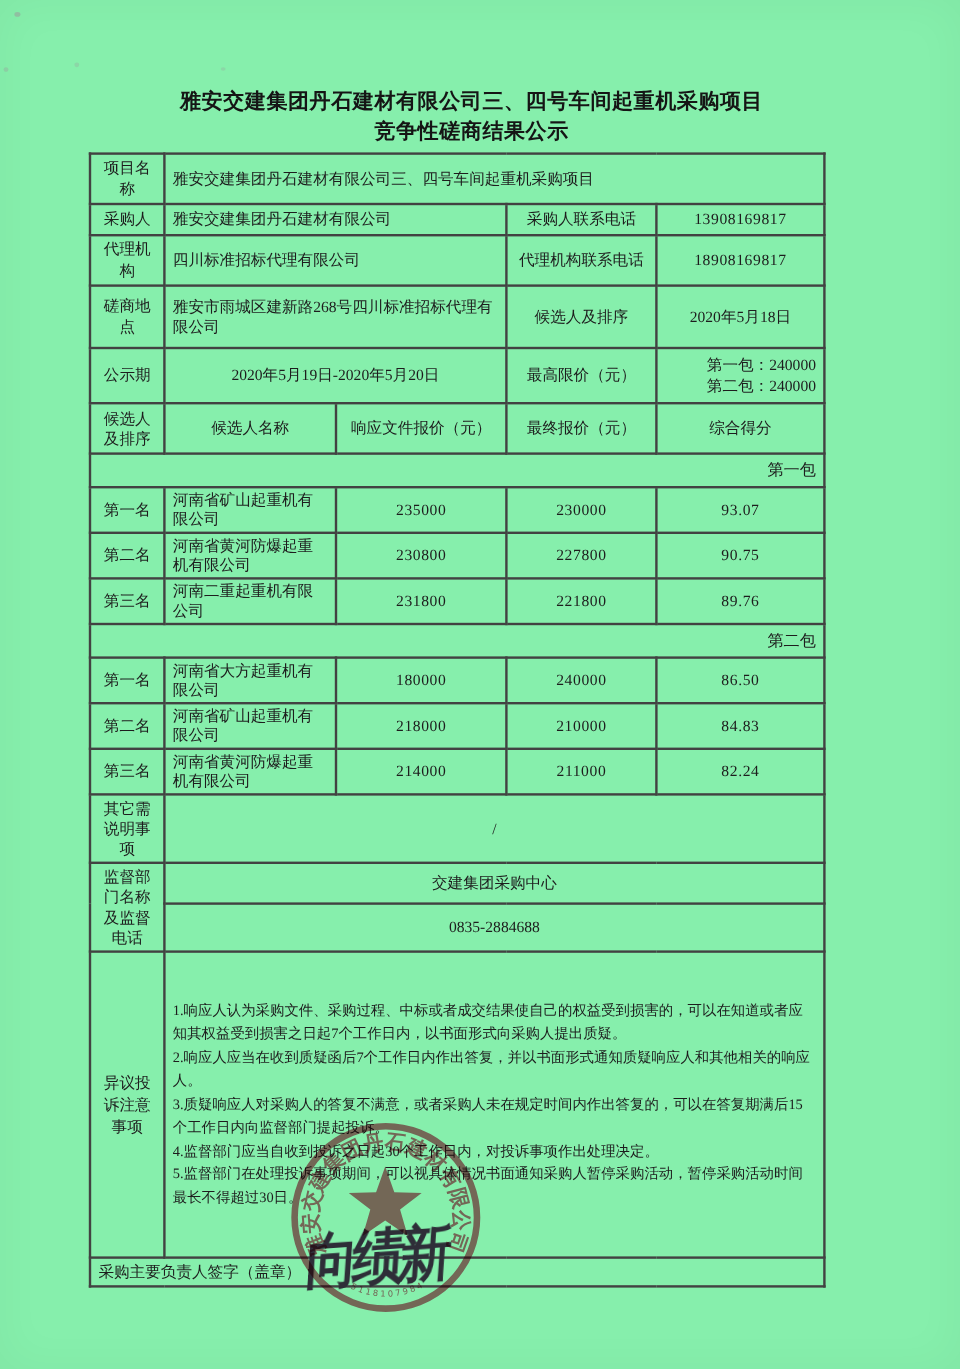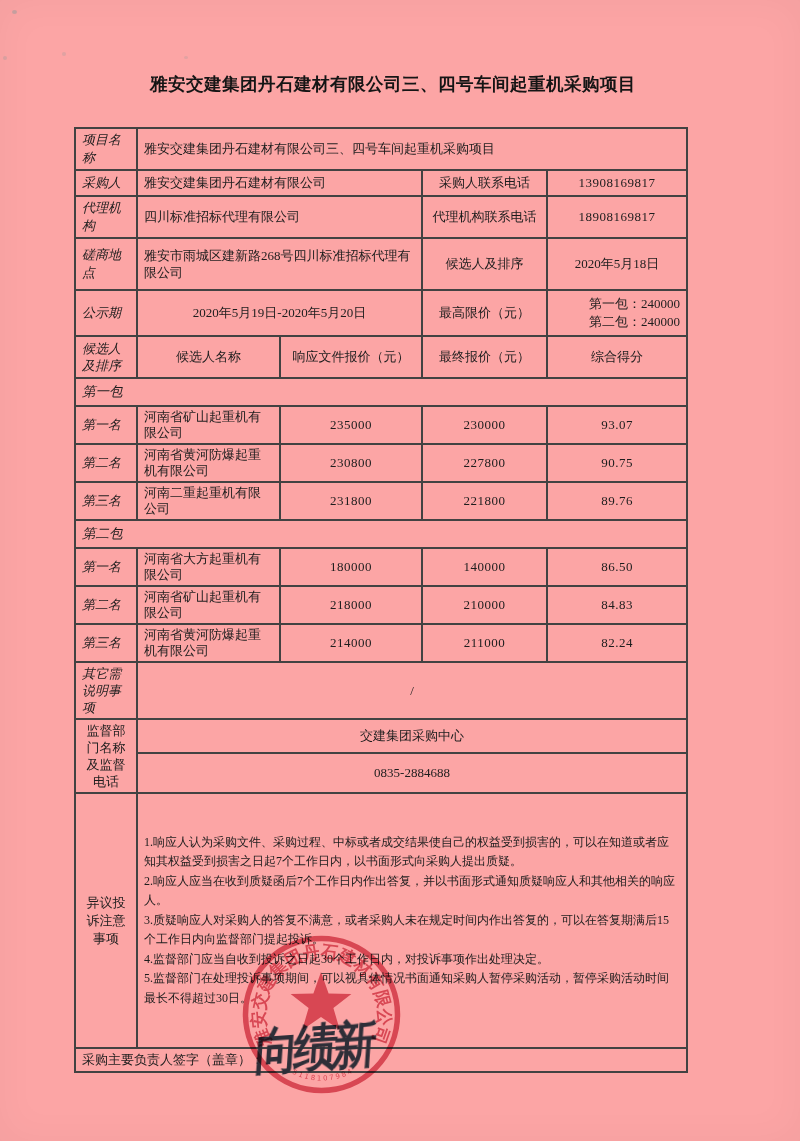--- a/index.html
+++ b/index.html
@@ -1,18 +1,18 @@
 <!DOCTYPE html>
 <html><head>
 <meta charset="utf-8">
 <style>
   html,body{margin:0;padding:0;}
   .page{
     position:relative;width:800px;height:1141px;
-    background:#fca5a5;
+    background:#86efac;
     font-family:"Liberation Serif","DejaVu Serif",serif;
     color:#1d1d1d;overflow:hidden;
     box-shadow:inset 0 0 40px rgba(0,0,0,0.04);
   }
   .speck{position:absolute;background:#9a9a9a;border-radius:50%;opacity:.55;}
   .s1{left:12px;top:10px;width:5px;height:4px;}
   .s2{left:3px;top:56px;width:4px;height:4px;opacity:.35;}
   .s3{left:62px;top:52px;width:4px;height:4px;opacity:.3;}
   .s4{left:184px;top:56px;width:4px;height:3px;opacity:.28;}
 
@@ -25,27 +25,27 @@
   table.doc-table{
     position:absolute;left:74px;top:127px;width:612px;
     border-collapse:collapse;table-layout:fixed;
     font-size:13px;color:#1d1d1d;
   }
   .doc-table td{
     border:2px solid #424242;
     padding:2px 6px;vertical-align:middle;
     overflow:hidden;
   }
-  .lbl{text-align:left;font-style:italic;}
+  .lbl{text-align:center;}
   .lblc{text-align:center;border-radius:20px;}
   .left{text-align:left;}
   .center{text-align:center;}
   .num{text-align:center;letter-spacing:0.5px;}
   .price-cell div{line-height:18px;text-align:right;padding-left:2px;}
-  .pkg{text-align:left;font-size:13.5px;font-style:italic;}
+  .pkg{text-align:right;font-size:13.5px;}
   .objection-cell{padding:10px 12px 10px 10px;vertical-align:middle;}
   .obj-line{line-height:19.5px;font-size:12px;text-align:left;}
   .sig-cell{padding-left:6px;font-size:13px;}
 
   
   .stamp{
     position:absolute;left:239px;top:932px;width:165px;height:165px;
     mix-blend-mode:multiply;opacity:.85;
     pointer-events:none;
     filter:blur(.2px);
@@ -65,20 +65,21 @@
 
 <div class="page">
 
   <div class="speck s1"></div>
   <div class="speck s2"></div>
   <div class="speck s3"></div>
   <div class="speck s4"></div>
 
   <div class="doc-title">
     <div>雅安交建集团丹石建材有限公司三、四号车间起重机采购项目</div>
+    <div>竞争性磋商结果公示</div>
   </div>
 
   <table class="doc-table">
     <colgroup>
       <col style="width:62px">
         <col style="width:143px">
         <col style="width:142px">
         <col style="width:125px">
         <col style="width:140px">
     </colgroup>
@@ -145,21 +146,21 @@
         <td class="num">221800</td>
         <td class="num">89.76</td>
       </tr>
       <tr style="height:28px">
         <td colspan="5" class="pkg">第二包</td>
       </tr>
       <tr style="height:36px">
         <td class="lbl">第一名</td>
         <td class="left" style="line-height:16px">河南省大方起重机有限公司</td>
         <td class="num">180000</td>
-        <td class="num">140000</td>
+        <td class="num">240000</td>
         <td class="num">86.50</td>
       </tr>
       <tr style="height:36px">
         <td class="lbl">第二名</td>
         <td class="left" style="line-height:16px">河南省矿山起重机有限公司</td>
         <td class="num">218000</td>
         <td class="num">210000</td>
         <td class="num">84.83</td>
       </tr>
       <tr style="height:36px">

